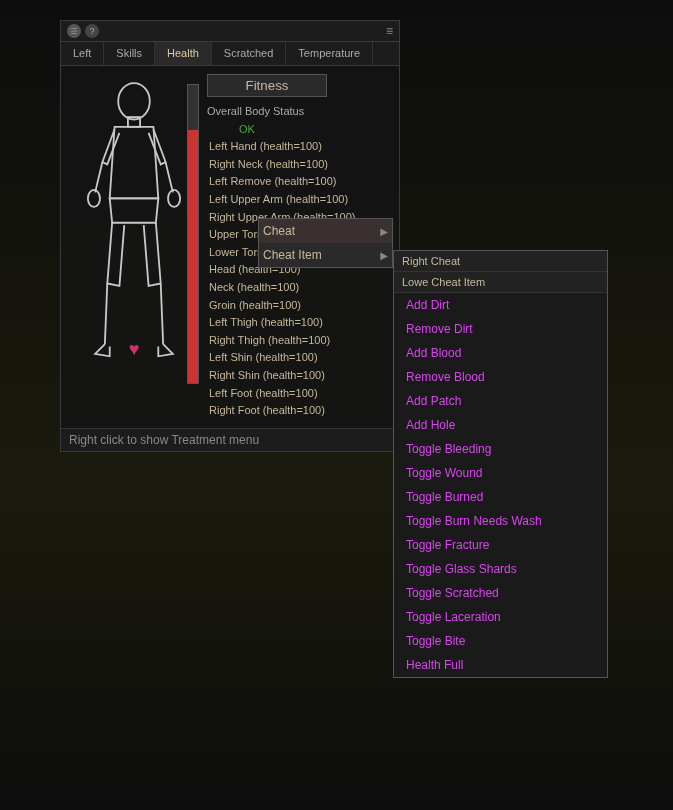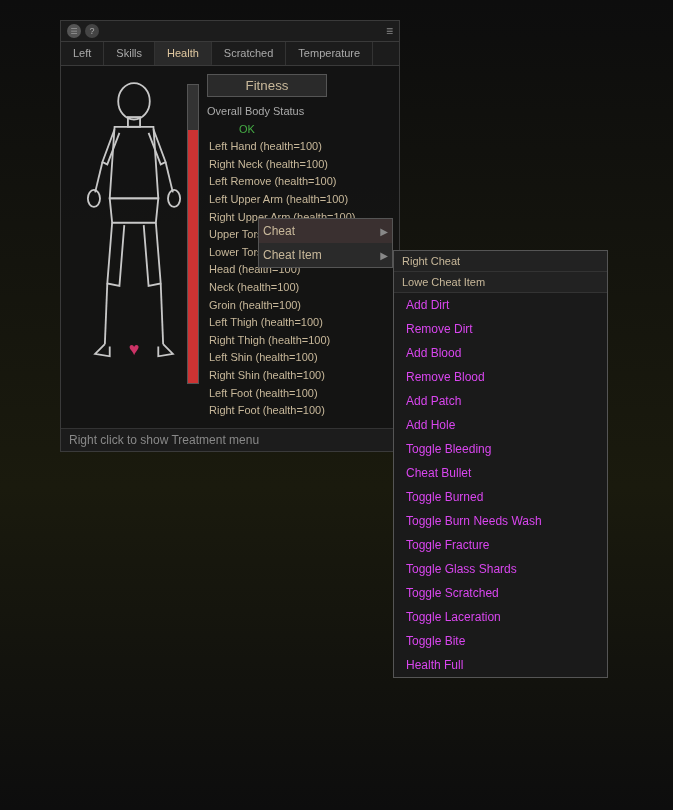--- a/index.html
+++ b/index.html
@@ -348,21 +348,21 @@
   <div class="cheat-item-header">Right Cheat</div>
   <div class="cheat-item-header">Lowe Cheat Item</div>
   <div id="cheat-options-container">
       <div class="cheat-item-option">Add Dirt</div>
       <div class="cheat-item-option">Remove Dirt</div>
       <div class="cheat-item-option">Add Blood</div>
       <div class="cheat-item-option">Remove Blood</div>
       <div class="cheat-item-option">Add Patch</div>
       <div class="cheat-item-option">Add Hole</div>
       <div class="cheat-item-option">Toggle Bleeding</div>
-      <div class="cheat-item-option">Cheat Bullet</div>
+      <div class="cheat-item-option">Toggle Wound</div>
       <div class="cheat-item-option">Toggle Burned</div>
       <div class="cheat-item-option">Toggle Burn Needs Wash</div>
       <div class="cheat-item-option">Toggle Fracture</div>
       <div class="cheat-item-option">Toggle Glass Shards</div>
       <div class="cheat-item-option">Toggle Scratched</div>
       <div class="cheat-item-option">Toggle Laceration</div>
       <div class="cheat-item-option">Toggle Bite</div>
       <div class="cheat-item-option">Health Full</div>
     </div>
 </div>

